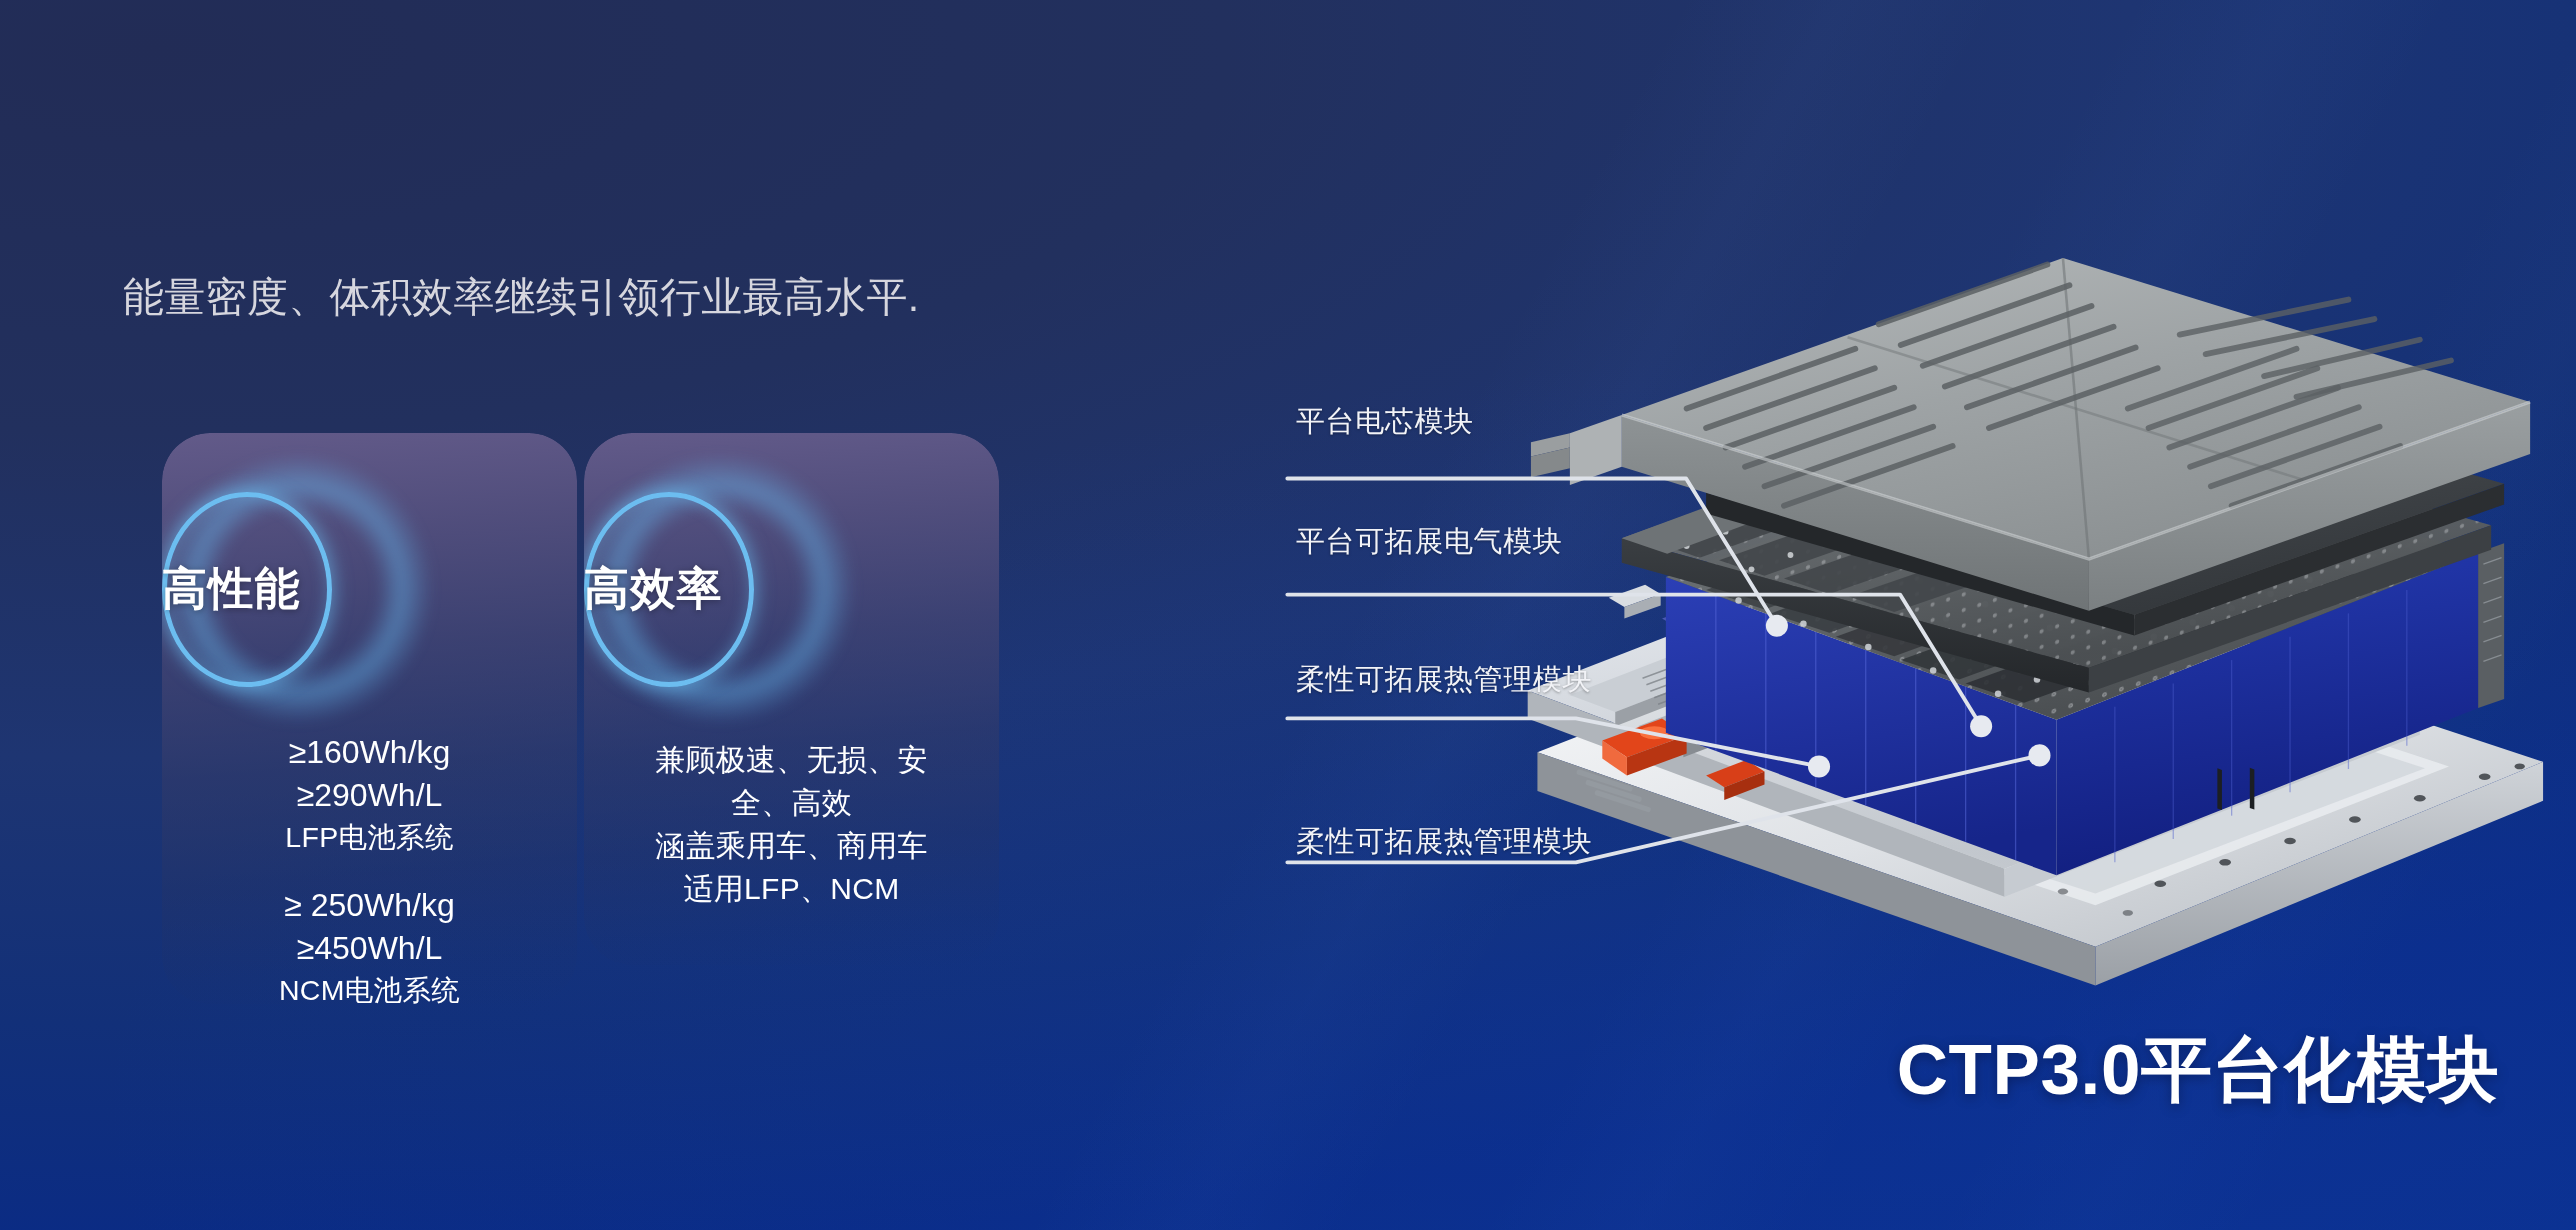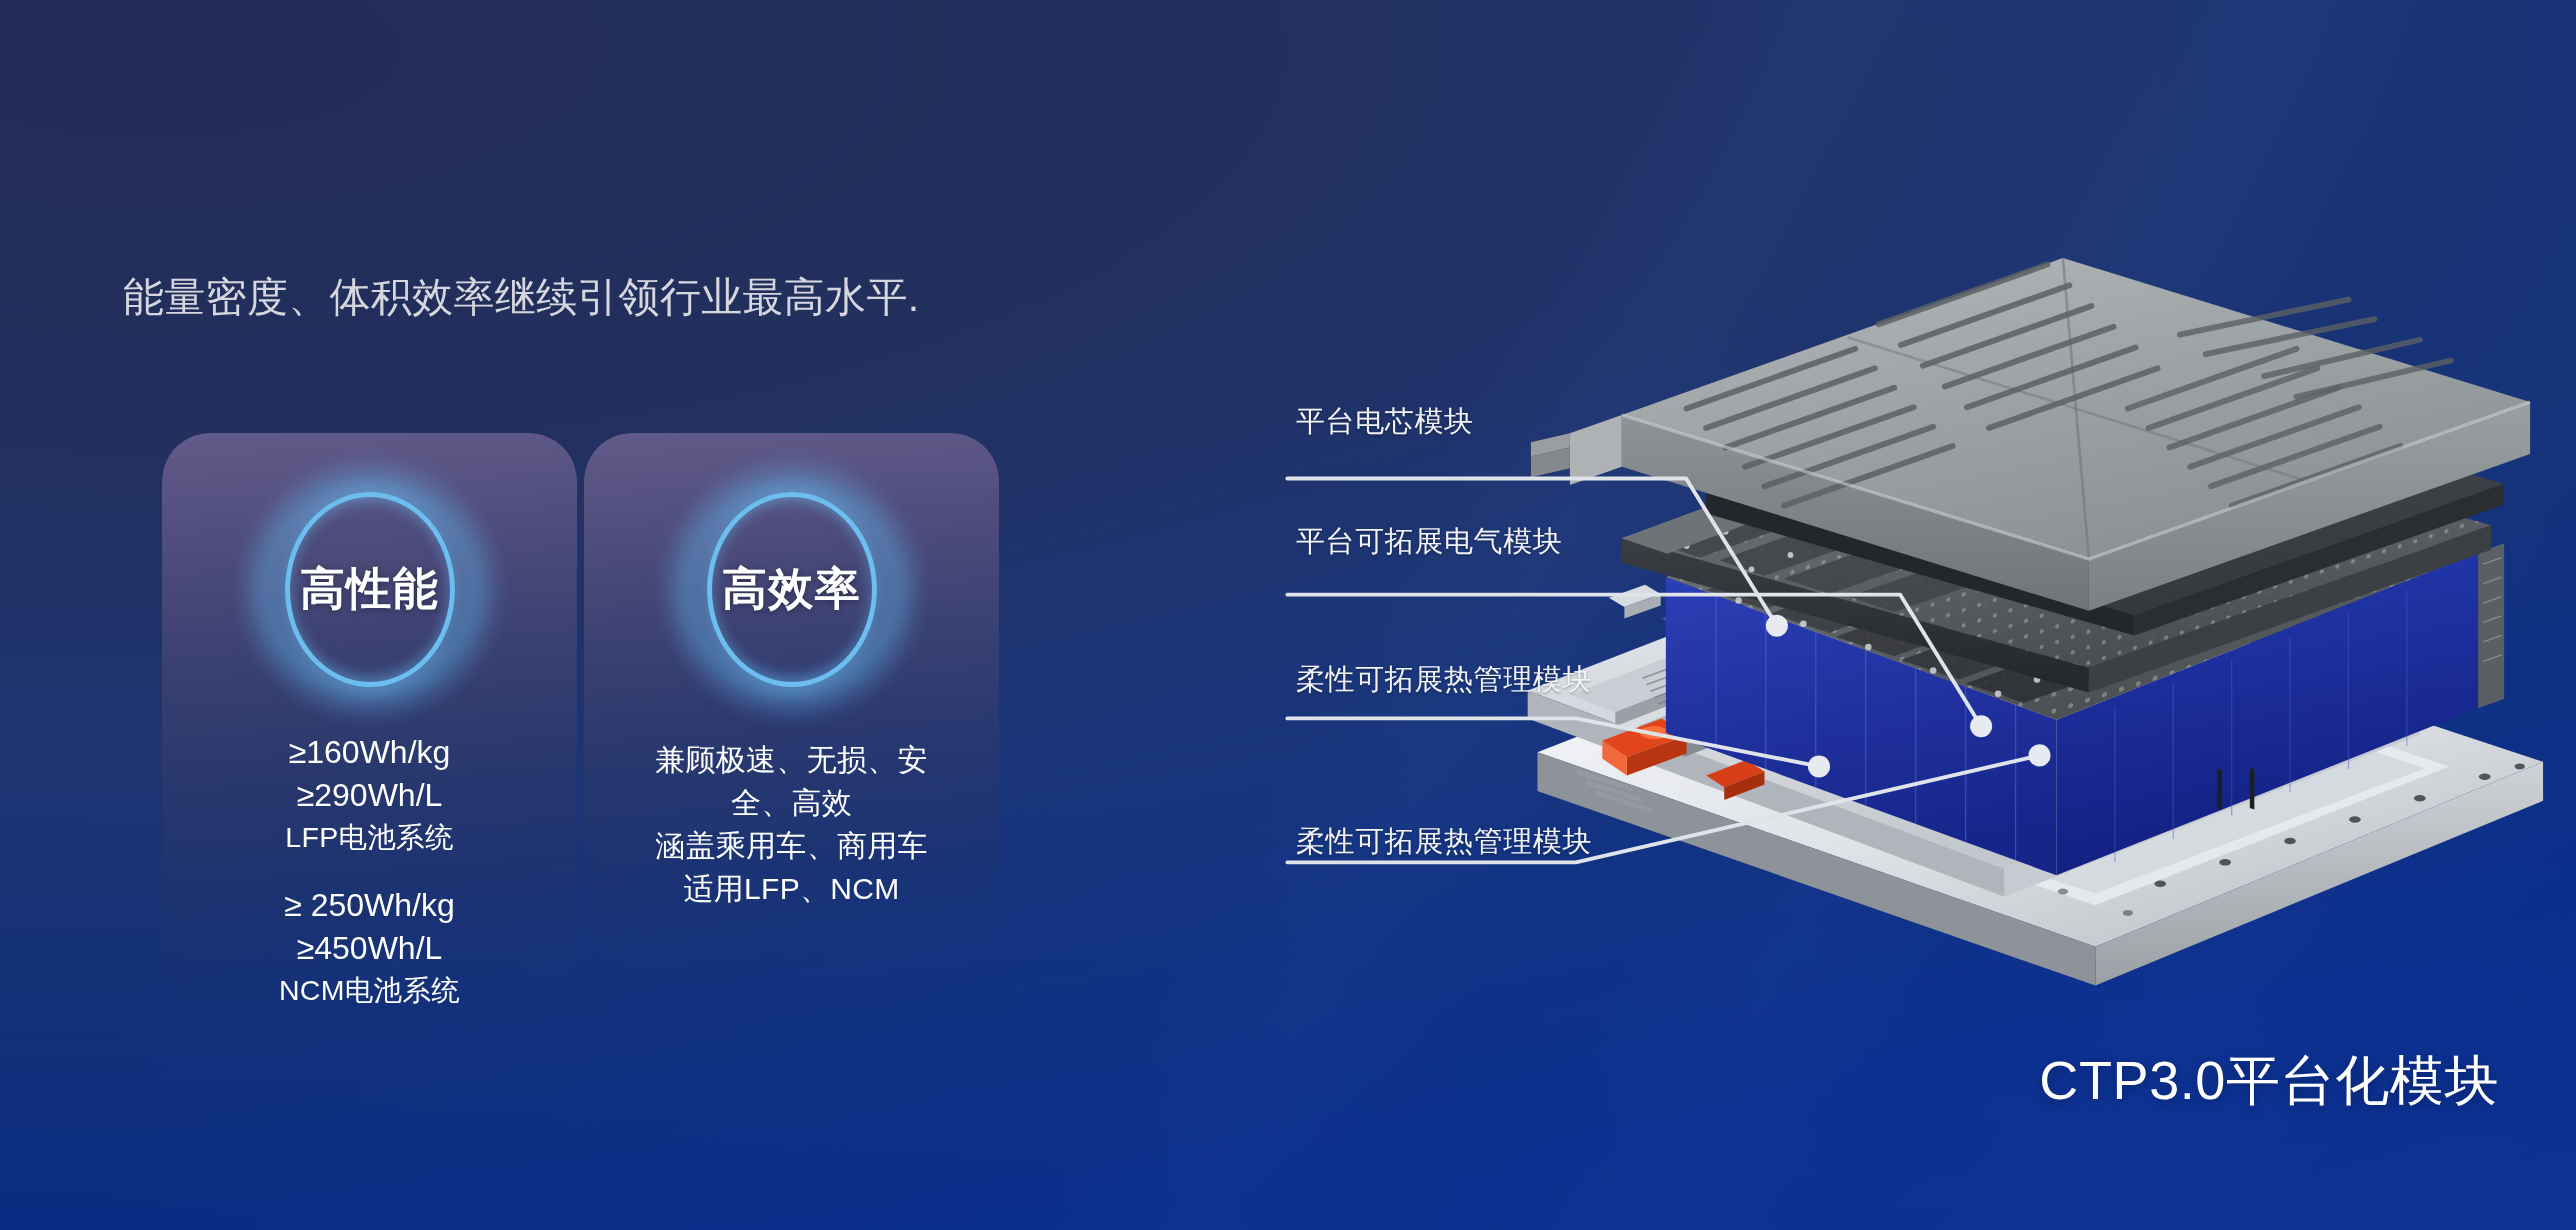--- a/index.html
+++ b/index.html
@@ -54,21 +54,21 @@
       rgba(104,94,141,.92) 0%,
       rgba(88,82,128,.86) 18%,
       rgba(70,70,116,.72) 38%,
       rgba(53,59,104,.50) 58%,
       rgba(42,52,96,.28) 76%,
       rgba(36,48,92,.08) 91%,
       rgba(36,48,92,0) 100%);
   }
   .ring-wrap{
     position:absolute; left:0; right:0;
-    display:flex; align-items:center; justify-content:center;font-family:Liberation Serif, serif;
+    display:flex; align-items:center; justify-content:flex-start;font-family:Liberation Serif, serif;
   }
   .ring-glow{
     position:absolute;
     border-radius:50%;
     background:radial-gradient(closest-side, rgba(104,190,245,0) 58%, rgba(104,190,245,.42) 76%, rgba(104,190,245,.16) 90%, rgba(104,190,245,0) 100%);
     filter:blur(5.8px);
   }
   .ring{
     position:absolute;
     border-radius:50%;
@@ -116,21 +116,21 @@
   }
   #leaders{
     position:absolute; left:0; top:0;
     width:2576px; height:1230px;
     pointer-events:none;
   }
 
   
   #big-title{
     position:absolute; right:77px; bottom:112px;
-    color:#ffffff; font-size:54px; font-weight:400;
+    color:#ffffff; font-size:71px; font-weight:700;
     letter-spacing:0.6px; white-space:nowrap;
     text-shadow:0 2.6px 11.7px rgba(0,0,20,.35);
   }
 </style>
 </head>
 <body>
 
 <div id="stage">
 
   <div id="bg-streaks"></div>

